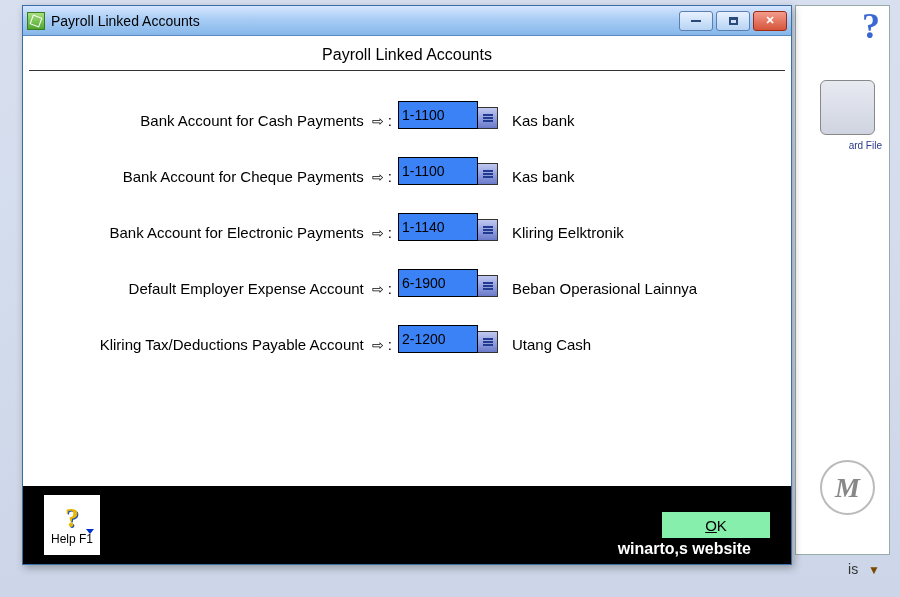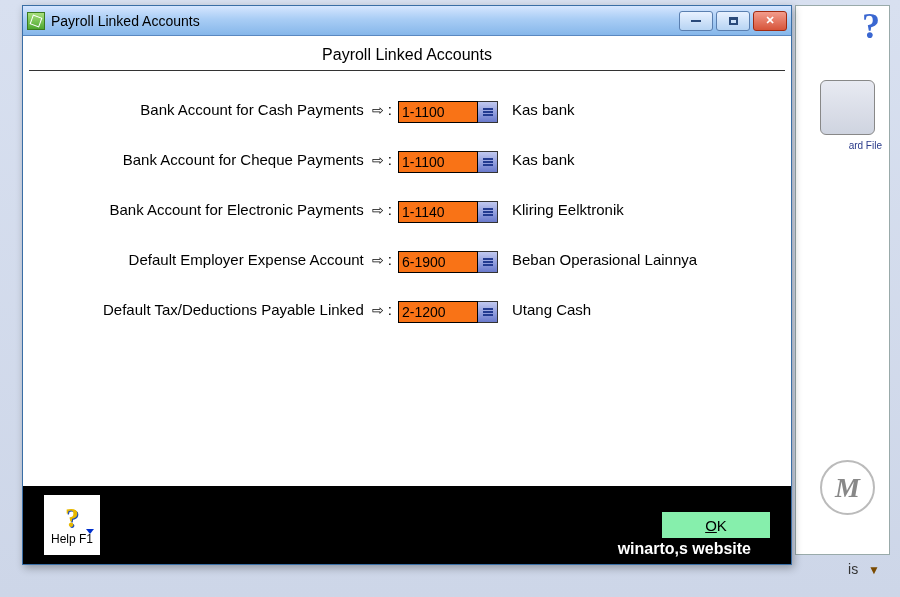--- a/index.html
+++ b/index.html
@@ -159,42 +159,42 @@
     padding: 10px 0 6px;
     border-bottom: 1px solid #333;
     margin: 0 6px;
   }
 
   .form {
     padding: 30px 20px 10px 20px;
   }
   .row {
     display: flex;
-    align-items: flex-start;
+    align-items: flex-end;
     margin-bottom: 28px;
   }
   .label {
     width: 355px;
     text-align: right;
     font-size: 15px;
     padding-right: 6px;
   }
   .arrow {
     font-size: 14px;
     margin: 0 4px 0 0;
     color: #000;
   }
   .field {
     width: 80px;
-    height: 22px;
+    height: 28px;
     border: 1px solid #000;
     padding: 1px 3px;
     font-size: 14px;
     font-family: Arial, sans-serif;
-    background: #f97316;
+    background: #3b82f6;
   }
   .picker {
     width: 20px;
     height: 22px;
     border: 1px solid #333;
     border-left: none;
     background: linear-gradient(#c0c8f0, #6a7acc);
     display: flex;
     flex-direction: column;
     align-items: center;
@@ -346,21 +346,21 @@
         <div class="picker">
             <div class="bar"></div>
             <div class="bar"></div>
             <div class="bar"></div>
           </div>
         <div class="desc">Beban Operasional Lainnya</div>
       </div>
 
 
       <div class="row">
-        <div class="label"><span>Default Tax/Deductions Payable Linked</span> &nbsp;<span class="arrow">⇨</span>:</div>
+        <div class="label"><span>Kliring Tax/Deductions Payable Account</span> &nbsp;<span class="arrow">⇨</span>:</div>
         <input class="field" value="2-1200" style="">
         <div class="picker">
             <div class="bar"></div>
             <div class="bar"></div>
             <div class="bar"></div>
           </div>
         <div class="desc">Utang Cash</div>
       </div>
 
     </div>

